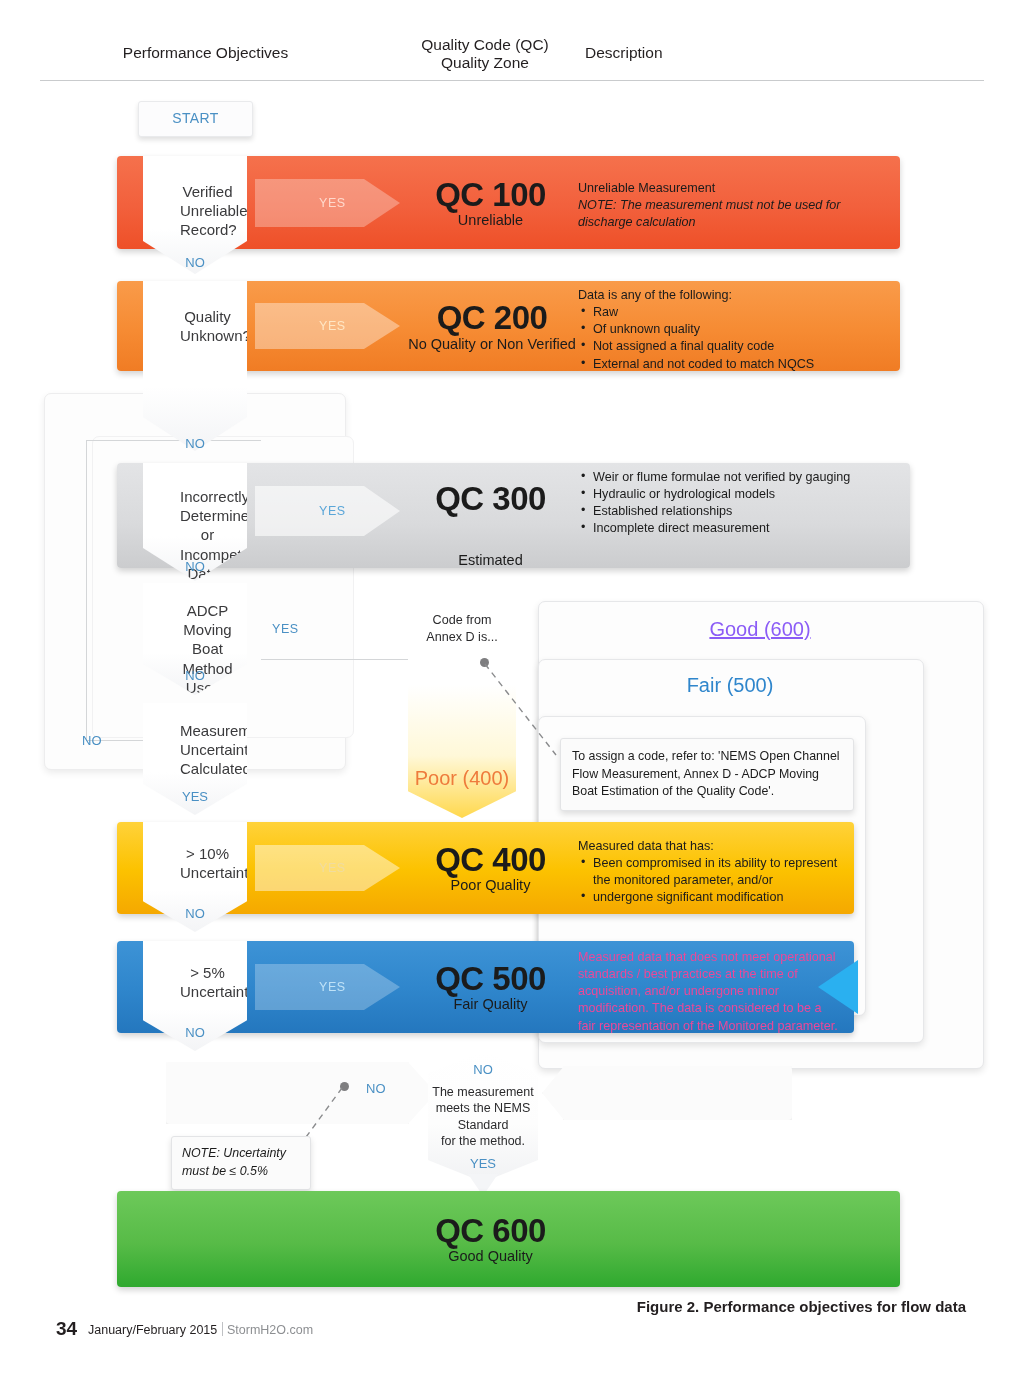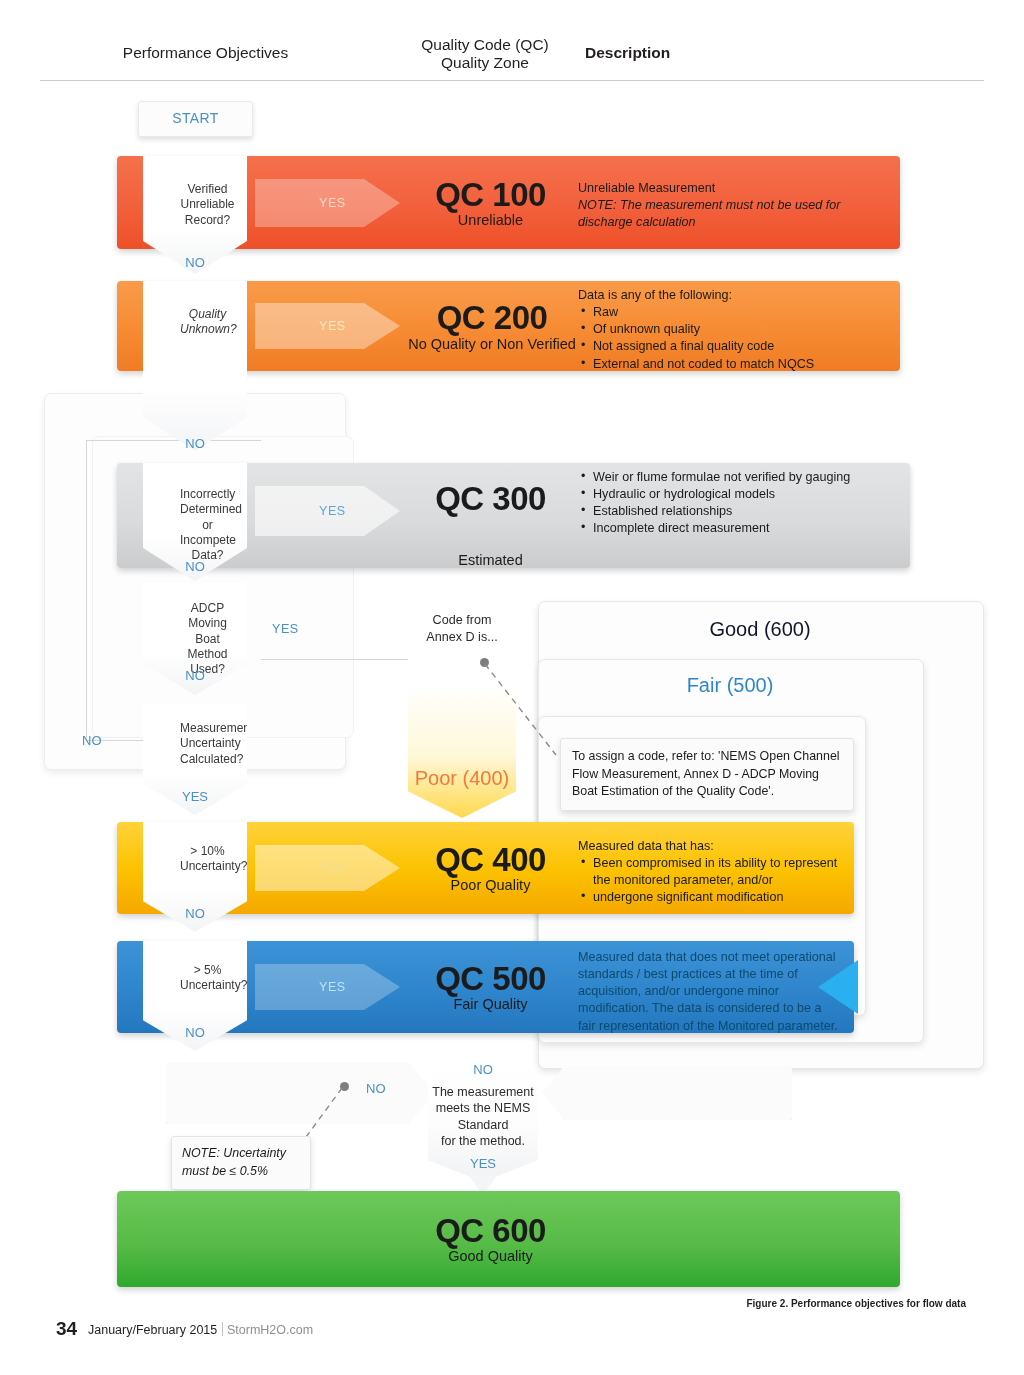--- a/index.html
+++ b/index.html
@@ -10,21 +10,21 @@
     color:#231f20;
     overflow:hidden;
     position:relative;
   }
   #page{position:absolute;inset:0;}
 
   
   .col-head{position:absolute;font-size:15.5px;color:#231f20;text-align:center;line-height:1.15;}
   #h-perf{left:118px;top:44px;width:175px;}
   #h-qc{left:400px;top:36px;width:170px;}
-  #h-desc{left:585px;top:44px;width:170px;text-align:left;font-weight:bold;}
+  #h-desc{left:585px;top:44px;width:170px;text-align:left;}
   #head-rule{position:absolute;left:40px;top:80px;width:944px;height:1px;background:#c9cbcd;}
 
   
   .bar{position:absolute;border-radius:4px;box-shadow:0 3px 6px rgba(0,0,0,.18);}
   .qcnum{position:absolute;font-size:33px;font-weight:bold;letter-spacing:-.5px;color:#1b1b1b;text-align:center;}
   .qcsub{position:absolute;font-size:14.5px;color:#1b1b1b;text-align:center;}
   .desc{position:absolute;font-size:12.6px;line-height:1.36;color:#1b1b1b;}
   .desc .it{font-style:italic;}
   .desc ul{margin:0;padding-left:13px;list-style:none;}
   .desc li{position:relative;padding-left:2px;}
@@ -40,21 +40,21 @@
   .yes span{margin-left:64px;}
 
   
   .dec{
     position:absolute;
     background:linear-gradient(180deg,#ffffff 0%,#ffffff 62%,#f3f4f6 100%);
     clip-path:polygon(0 0,100% 0,100% 72%,50% 100%,0 72%);
     filter:drop-shadow(2px 3px 3px rgba(0,0,0,.13));
     text-align:center;
   }
-  .dec .q{position:absolute;left:0;right:12px;font-size:12px;line-height:1.28;color:#3a3a3c;margin-left:37px;}
+  .dec .q{position:absolute;left:0;right:12px;font-size:15px;line-height:1.28;color:#3a3a3c;margin-left:37px;}
   .no-lbl,.yes-lbl{position:absolute;left:0;right:0;text-align:center;font-size:13px;color:#4a90c4;}
 
   
   .ln{position:absolute;background:#d4d6d8;}
 
   
   .panel{position:absolute;background:#fdfdfd;border:1px solid #e6e7e9;border-radius:7px;box-shadow:0 3px 7px rgba(0,0,0,.11);}
 
   .zone-lbl{position:absolute;font-size:20px;text-align:center;}
 
@@ -81,21 +81,21 @@
   
   .arrowpill{
     position:absolute;background:#fbfbfb;border-radius:4px;
     box-shadow:0 3px 6px rgba(0,0,0,.12);
   }
 
   #footer-page{position:absolute;left:56px;top:1318px;font-size:19px;font-weight:bold;color:#231f20;}
   #footer-date{position:absolute;left:88px;top:1323px;font-size:12.5px;color:#231f20;}
   #footer-site{position:absolute;left:227px;top:1323px;font-size:12.5px;color:#8d8f92;}
   #footer-sep{position:absolute;left:222px;top:1322px;width:1px;height:14px;background:#bfc1c4;}
-  #figcap{position:absolute;right:58px;top:1298px;font-size:10px;font-weight:bold;color:#231f20;}
+  #figcap{position:absolute;right:58px;top:1298px;font-size:15px;font-weight:bold;color:#231f20;}
 </style>
 </head>
 <body>
 
 <div id="page">
 
   <div class="col-head" id="h-perf">Performance Objectives</div>
   <div class="col-head" id="h-qc">
     <div>Quality Code (QC)</div>
     <div>Quality Zone</div>
@@ -105,21 +105,21 @@
 
   <div class="panel" style="left:538px;top:601px;width:444px;height:466px;"></div>
 
   <div class="panel" style="left:538px;top:659px;width:384px;height:382px;"></div>
 
   <div class="panel" style="left:538px;top:716px;width:326px;height:298px;"></div>
 
   <div class="panel" style="left:44px;top:393px;width:300px;height:375px;border-color:#ededee;box-shadow:0 3px 7px rgba(0,0,0,.08);"></div>
   <div class="panel" style="left:92px;top:436px;width:260px;height:300px;border-color:#f1f1f2;box-shadow:none;"></div>
 
-  <div class="zone-lbl" style="left:600px;top:618px;width:320px;color:#0f172a;">Good (600)</div>
+  <div class="zone-lbl" style="left:600px;top:618px;width:320px;color:#8b5cf6;text-decoration:underline;">Good (600)</div>
   <div class="zone-lbl" style="left:600px;top:674px;width:260px;color:#2F86CC;">Fair (500)</div>
 
   <div class="ln" style="left:86px;top:440px;width:1px;height:300px;"></div>
   <div class="ln" style="left:86px;top:440px;width:175px;height:1px;"></div>
   <div class="ln" style="left:86px;top:740px;width:70px;height:1px;"></div>
   <div style="position:absolute;left:82px;top:733px;font-size:13px;color:#4A90C4;">NO</div>
 
   <div class="ln" style="left:261px;top:659px;width:214px;height:1px;"></div>
 
   <div style="position:absolute;left:138px;top:101px;width:113px;height:34px;background:#fcfcfd;border:1px solid #e9eaec;border-radius:3px;box-shadow:0 3px 5px rgba(0,0,0,.12);">
@@ -153,21 +153,21 @@
   <div class="desc" style="left:578px;top:287px;width:320px;">
     <div>Data is any of the following:</div>
     <ul>
       <li>Raw</li>
       <li>Of unknown quality</li>
       <li>Not assigned a final quality code</li>
       <li>External and not coded to match NQCS</li>
     </ul>
   </div>
 
-  <div class="dec" style="left:143px;top:281px;width:104px;height:170px;clip-path:polygon(0 0,100% 0,100% 80%,50% 100%,0 80%);font-style:italic;">
+  <div class="dec" style="left:143px;top:281px;width:104px;height:170px;clip-path:polygon(0 0,100% 0,100% 80%,50% 100%,0 80%);">
     <div class="q" style="top: 26px; white-space: pre-line;">Quality
 Unknown?</div>
   </div>
   <div class="no-lbl" style="left:143px;top:436px;width:104px;">NO</div>
 
   <div class="bar" style="left:117px;top:463px;width:793px;height:105px;background:linear-gradient(180deg,#E3E4E6 0%,#D9DADC 58%,#CBCCCE 100%);"></div>
   <div class="yes" style="left:255px;top:486px;width:145px;height:50px;background:rgba(255,255,255,.60);color:#5aa6d8;">
     <span>YES</span>
   </div>
   <div class="qcnum" style="left:408px;top:480px;width:165px;">QC 300</div>
@@ -241,21 +241,21 @@
 
   <div class="bar" style="left:117px;top:941px;width:737px;height:92px;background:linear-gradient(180deg,#3D93D6 0%,#2F86CC 52%,#2477BE 100%);"></div>
   <div class="yes" style="left:255px;top:964px;width:145px;height:46px;background:rgba(255,255,255,.26);color:#bfe2f7;">
     <span>YES</span>
   </div>
 
   <div style="position:absolute;left:818px;top:960px;width:40px;height:54px;background:#2ab0f0;
               clip-path:polygon(100% 0,100% 100%,0 50%);"></div>
   <div class="qcnum" style="left:408px;top:960px;width:165px;">QC 500</div>
   <div class="qcsub" style="left:408px;top:996px;width:165px;">Fair Quality</div>
-  <div class="desc" style="left:578px;top:949px;width:262px;color:#0c4a6e;">
+  <div class="desc" style="left:578px;top:949px;width:262px;color:#ec4899;">
     <div>Measured data that does not meet operational standards / best practices at the time of acquisition, and/or undergone minor modification. The data is considered to be a fair representation of the Monitored parameter.</div>
   </div>
 
   <div class="dec" style="left:143px;top:941px;width:104px;height:110px;">
     <div class="q" style="top: 22px; white-space: pre-line;">&gt; 5%
 Uncertainty?</div>
   </div>
   <div class="no-lbl" style="left:143px;top:1025px;width:104px;">NO</div>
 
   <div class="arrowpill" style="left:166px;top:1062px;width:270px;height:62px;

